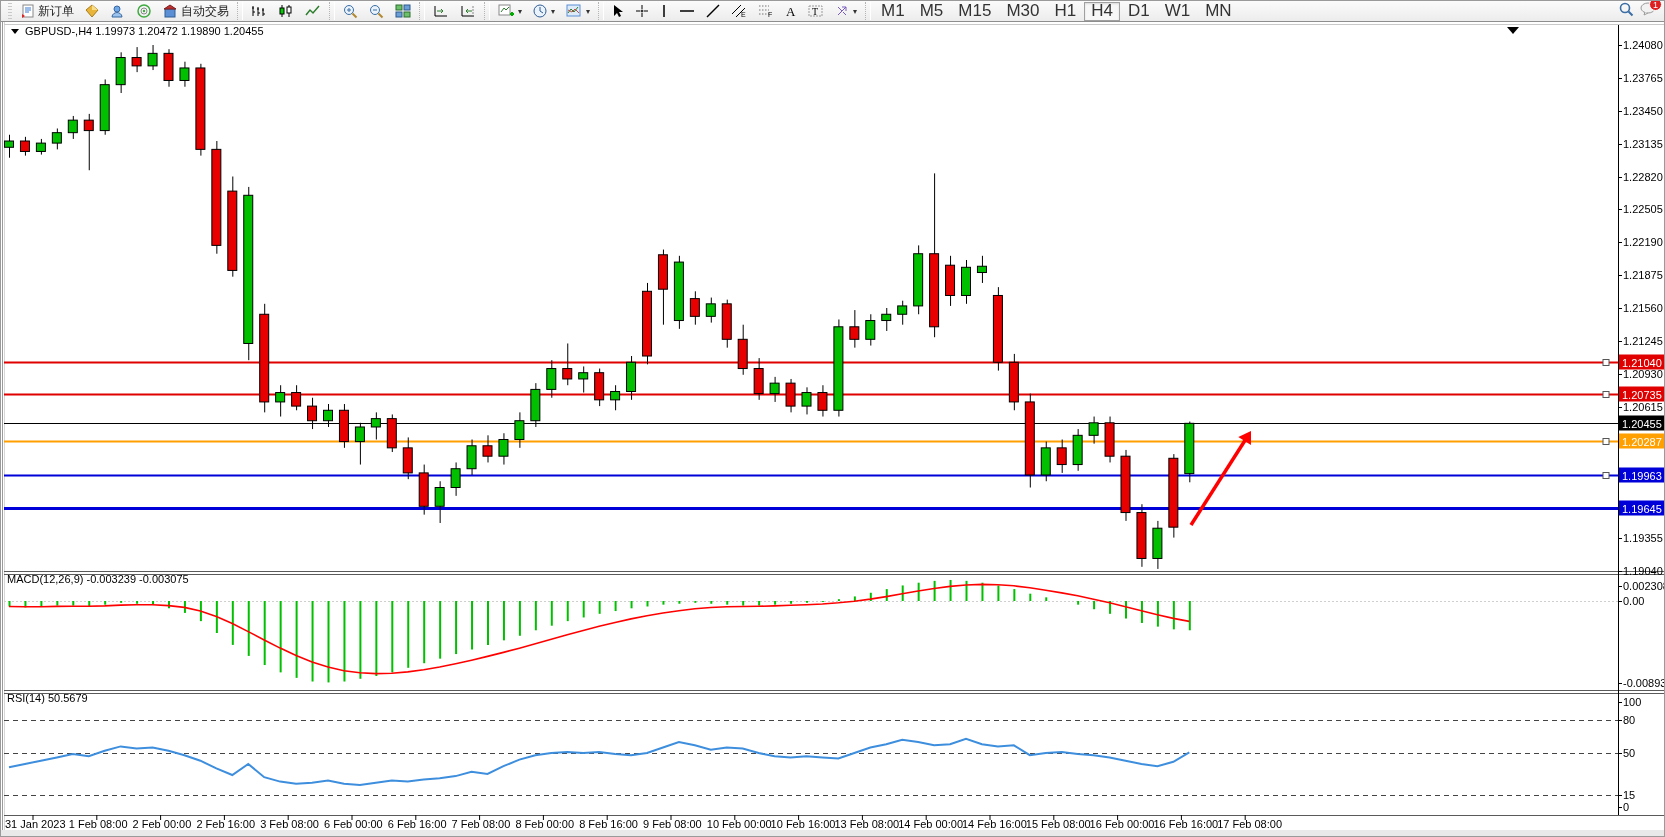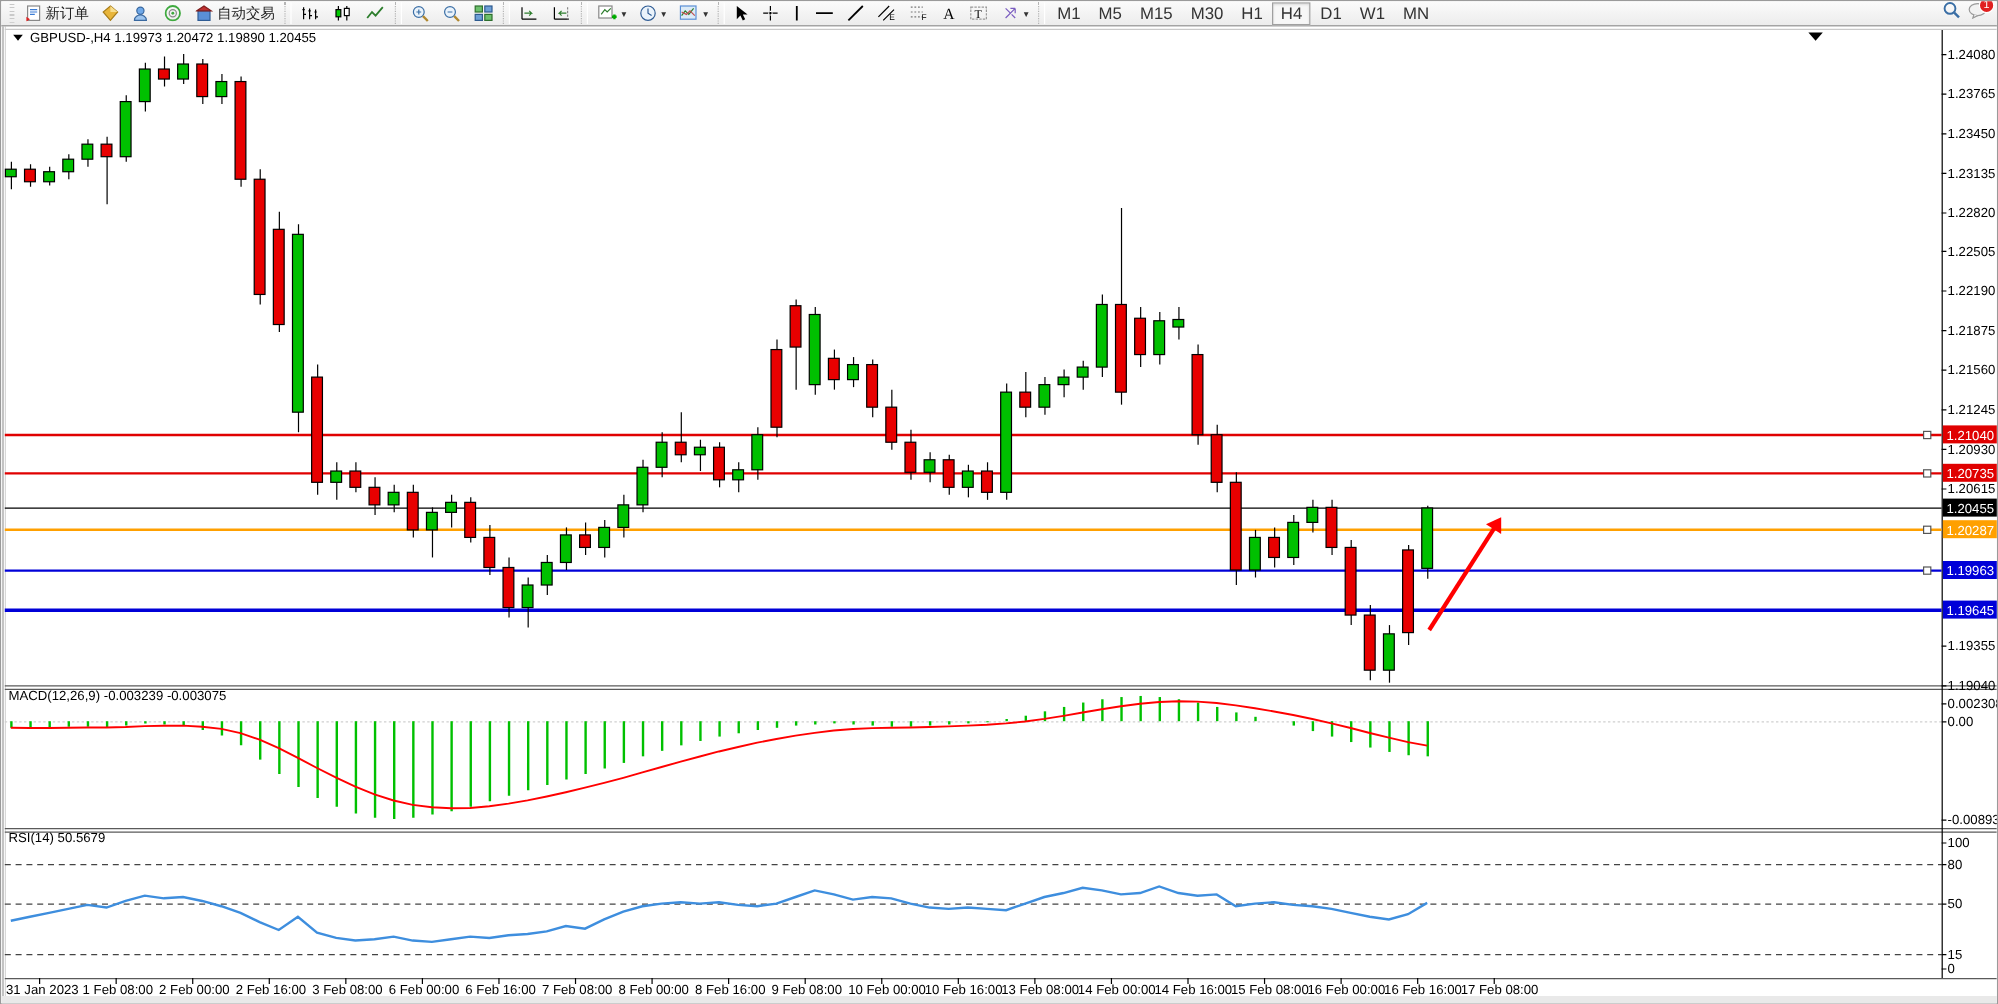--- a/index.html
+++ b/index.html
@@ -2,21 +2,21 @@
 <html><head>
 <meta charset="utf-8">
 <style>
   html,body{margin:0;padding:0;background:#d4d0c8;}
   *{box-sizing:border-box;}
   #app{position:relative;width:1665px;height:837px;background:#fff;font-family:"Liberation Sans",sans-serif;overflow:hidden;border:1px solid #9a9a9a;}
   
   #toolbar{position:absolute;left:0;top:0;width:1665px;height:21px;background:linear-gradient(#fbfbfb,#ececec);border-bottom:1px solid #8e8e8e;display:flex;align-items:center;padding:0 4px;gap:1px;z-index:5;}
   .tbtn{display:flex;align-items:center;gap:3px;height:19px;padding:0 4px;border:1px solid transparent;border-radius:2px;font-size:12px;color:#222;cursor:default;white-space:nowrap;}
   .tbtn svg{display:block;}
-  .tf{font-size:14px;color:#333;padding:0 6px;height:19px;display:flex;align-items:center;border:1px solid transparent;}
+  .tf{font-size:17px;color:#333;padding:0 6px;height:19px;display:flex;align-items:center;border:1px solid transparent;}
   .tf.active{background:#f7f7f7;border:1px solid #a0a0a0;box-shadow:inset 0 1px 2px rgba(0,0,0,.12);}
   .sep{width:6px;height:18px;margin:0 2px;border-left:1px dotted #b5b5b5;border-right:1px solid #fff;}
   .grip{width:4px;height:16px;margin:0 3px;background:repeating-linear-gradient(180deg,#c9c9c9 0 1px,transparent 1px 3px);}
   .caret{font-size:8px;color:#333;margin-left:1px;}
   #tb-right{margin-left:auto;display:flex;align-items:center;gap:6px;padding-right:6px;}
   #notif{position:relative;}
   #notif .badge{position:absolute;top:-4px;right:-6px;background:#e02020;color:#fff;border-radius:50%;width:13px;height:13px;font-size:9px;display:flex;align-items:center;justify-content:center;border:1px solid #fff;}
   #chart-svg{position:absolute;left:0;top:0;}
 </style>
 </head>

